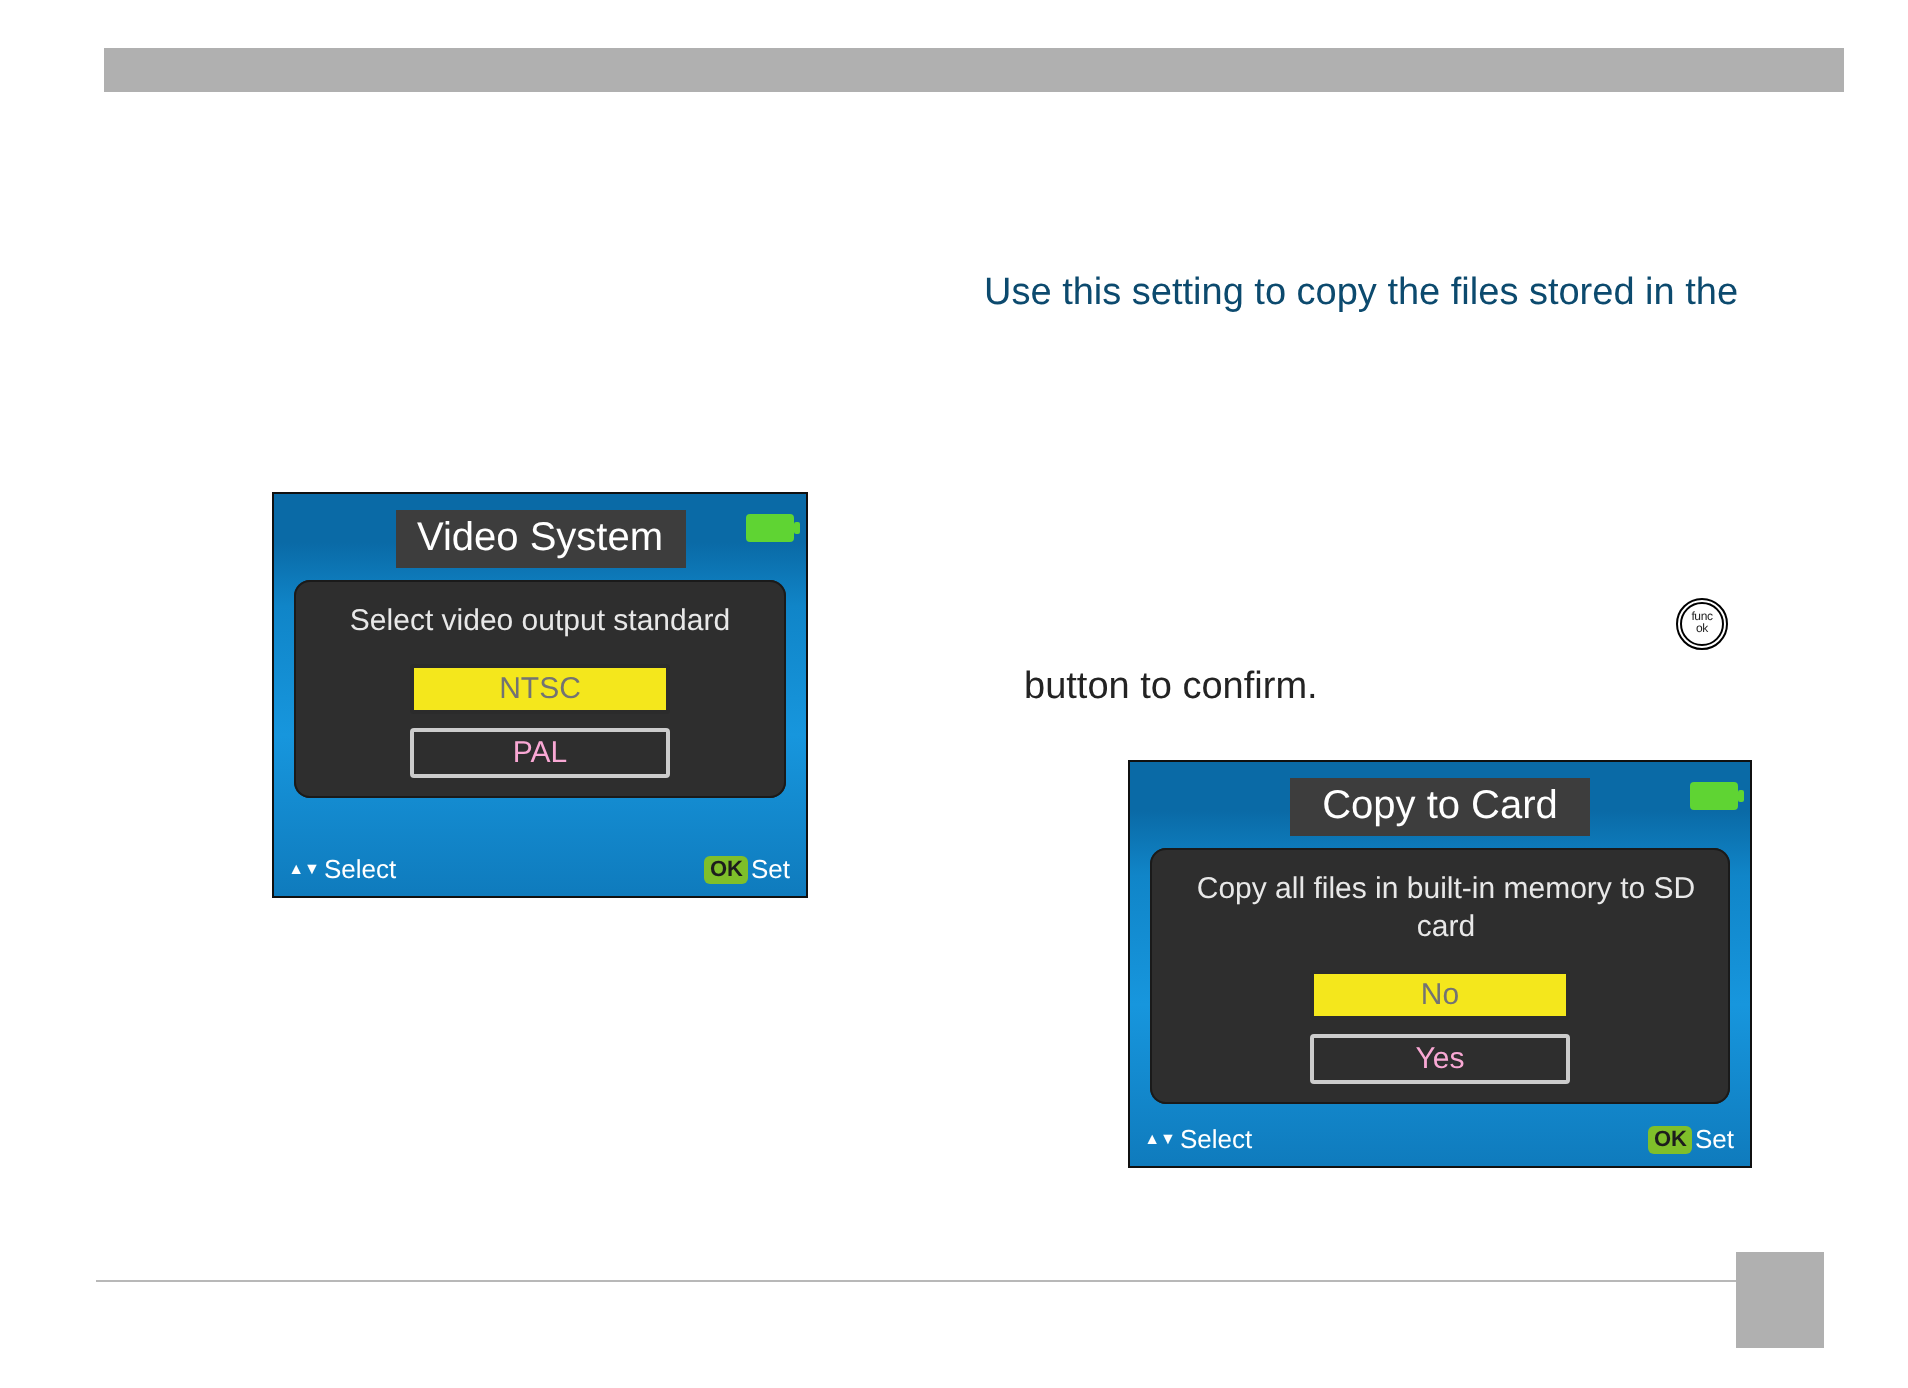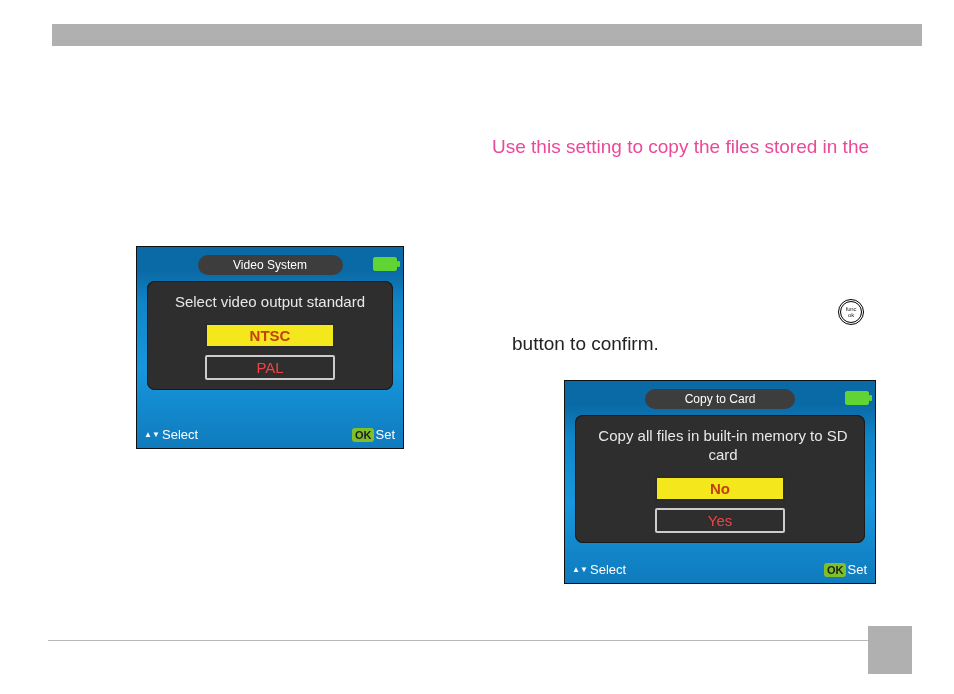--- a/index.html
+++ b/index.html
@@ -17,21 +17,21 @@
     width: 870px;
     height: 22px;
     background: #b0b0b0;
   }
   .body-text-1 {
     position: absolute;
     left: 492px;
     top: 134px;
     width: 440px;
     font-size: 19px;
-    color: #ec4899;
+    color: #0c4a6e;
     line-height: 1.35;
   }
   .confirm-row {
     position: absolute;
     left: 492px;
     top: 305px;
     width: 440px;
     height: 40px;
     font-size: 19px;
     color: #232323;
@@ -69,23 +69,23 @@
     position: absolute;
     background: linear-gradient(to bottom, #0a6aa6 0%, #0a6aa6 12%, #1085c8 28%, #1796dd 60%, #0f7bbd 100%);
     border: 1px solid #101010;
   }
   .lcd1 { left: 136px; top: 246px; width: 268px; height: 203px; }
   .lcd2 { left: 564px; top: 380px; width: 312px; height: 204px; }
   .lcd-titlebar {
     margin: 8px auto 0;
     background: #3d3d3d;
     color: #fff;
-    font-size: 12px;
+    font-size: 20px;
     text-align: center;
-    border-radius: 12px;
+    border-radius: 0;
     padding: 3px 0;
   }
   .lcd1 .lcd-titlebar { width: 145px; }
   .lcd2 .lcd-titlebar { width: 150px; }
   .battery {
     position: absolute;
     right: 6px;
     top: 10px;
     width: 24px;
     height: 14px;
@@ -121,29 +121,29 @@
     line-height: 1.25;
     margin-bottom: 4px;
   }
   .panel-msg.left { text-align: center; align-self: flex-start; padding-left: 6px; }
   .opt {
     width: 130px;
     text-align: center;
     font-size: 15px;
     padding: 2px 0;
     border: 2px solid #cccccc;
-    color: #ef4444;
+    color: #f9a8d4;
     border-radius: 2px;
     cursor: pointer;
   }
   .opt.selected {
     background: #f4e71c;
-    color: #c2410c;
+    color: #737373;
     border-color: #2b2b2b;
-    font-weight: 700;
+    font-weight: 400;
   }
   .lcd-foot {
     position: absolute;
     bottom: 6px;
     left: 8px;
     right: 8px;
     display: flex;
     justify-content: space-between;
     color: #fff;
     font-size: 13px;

